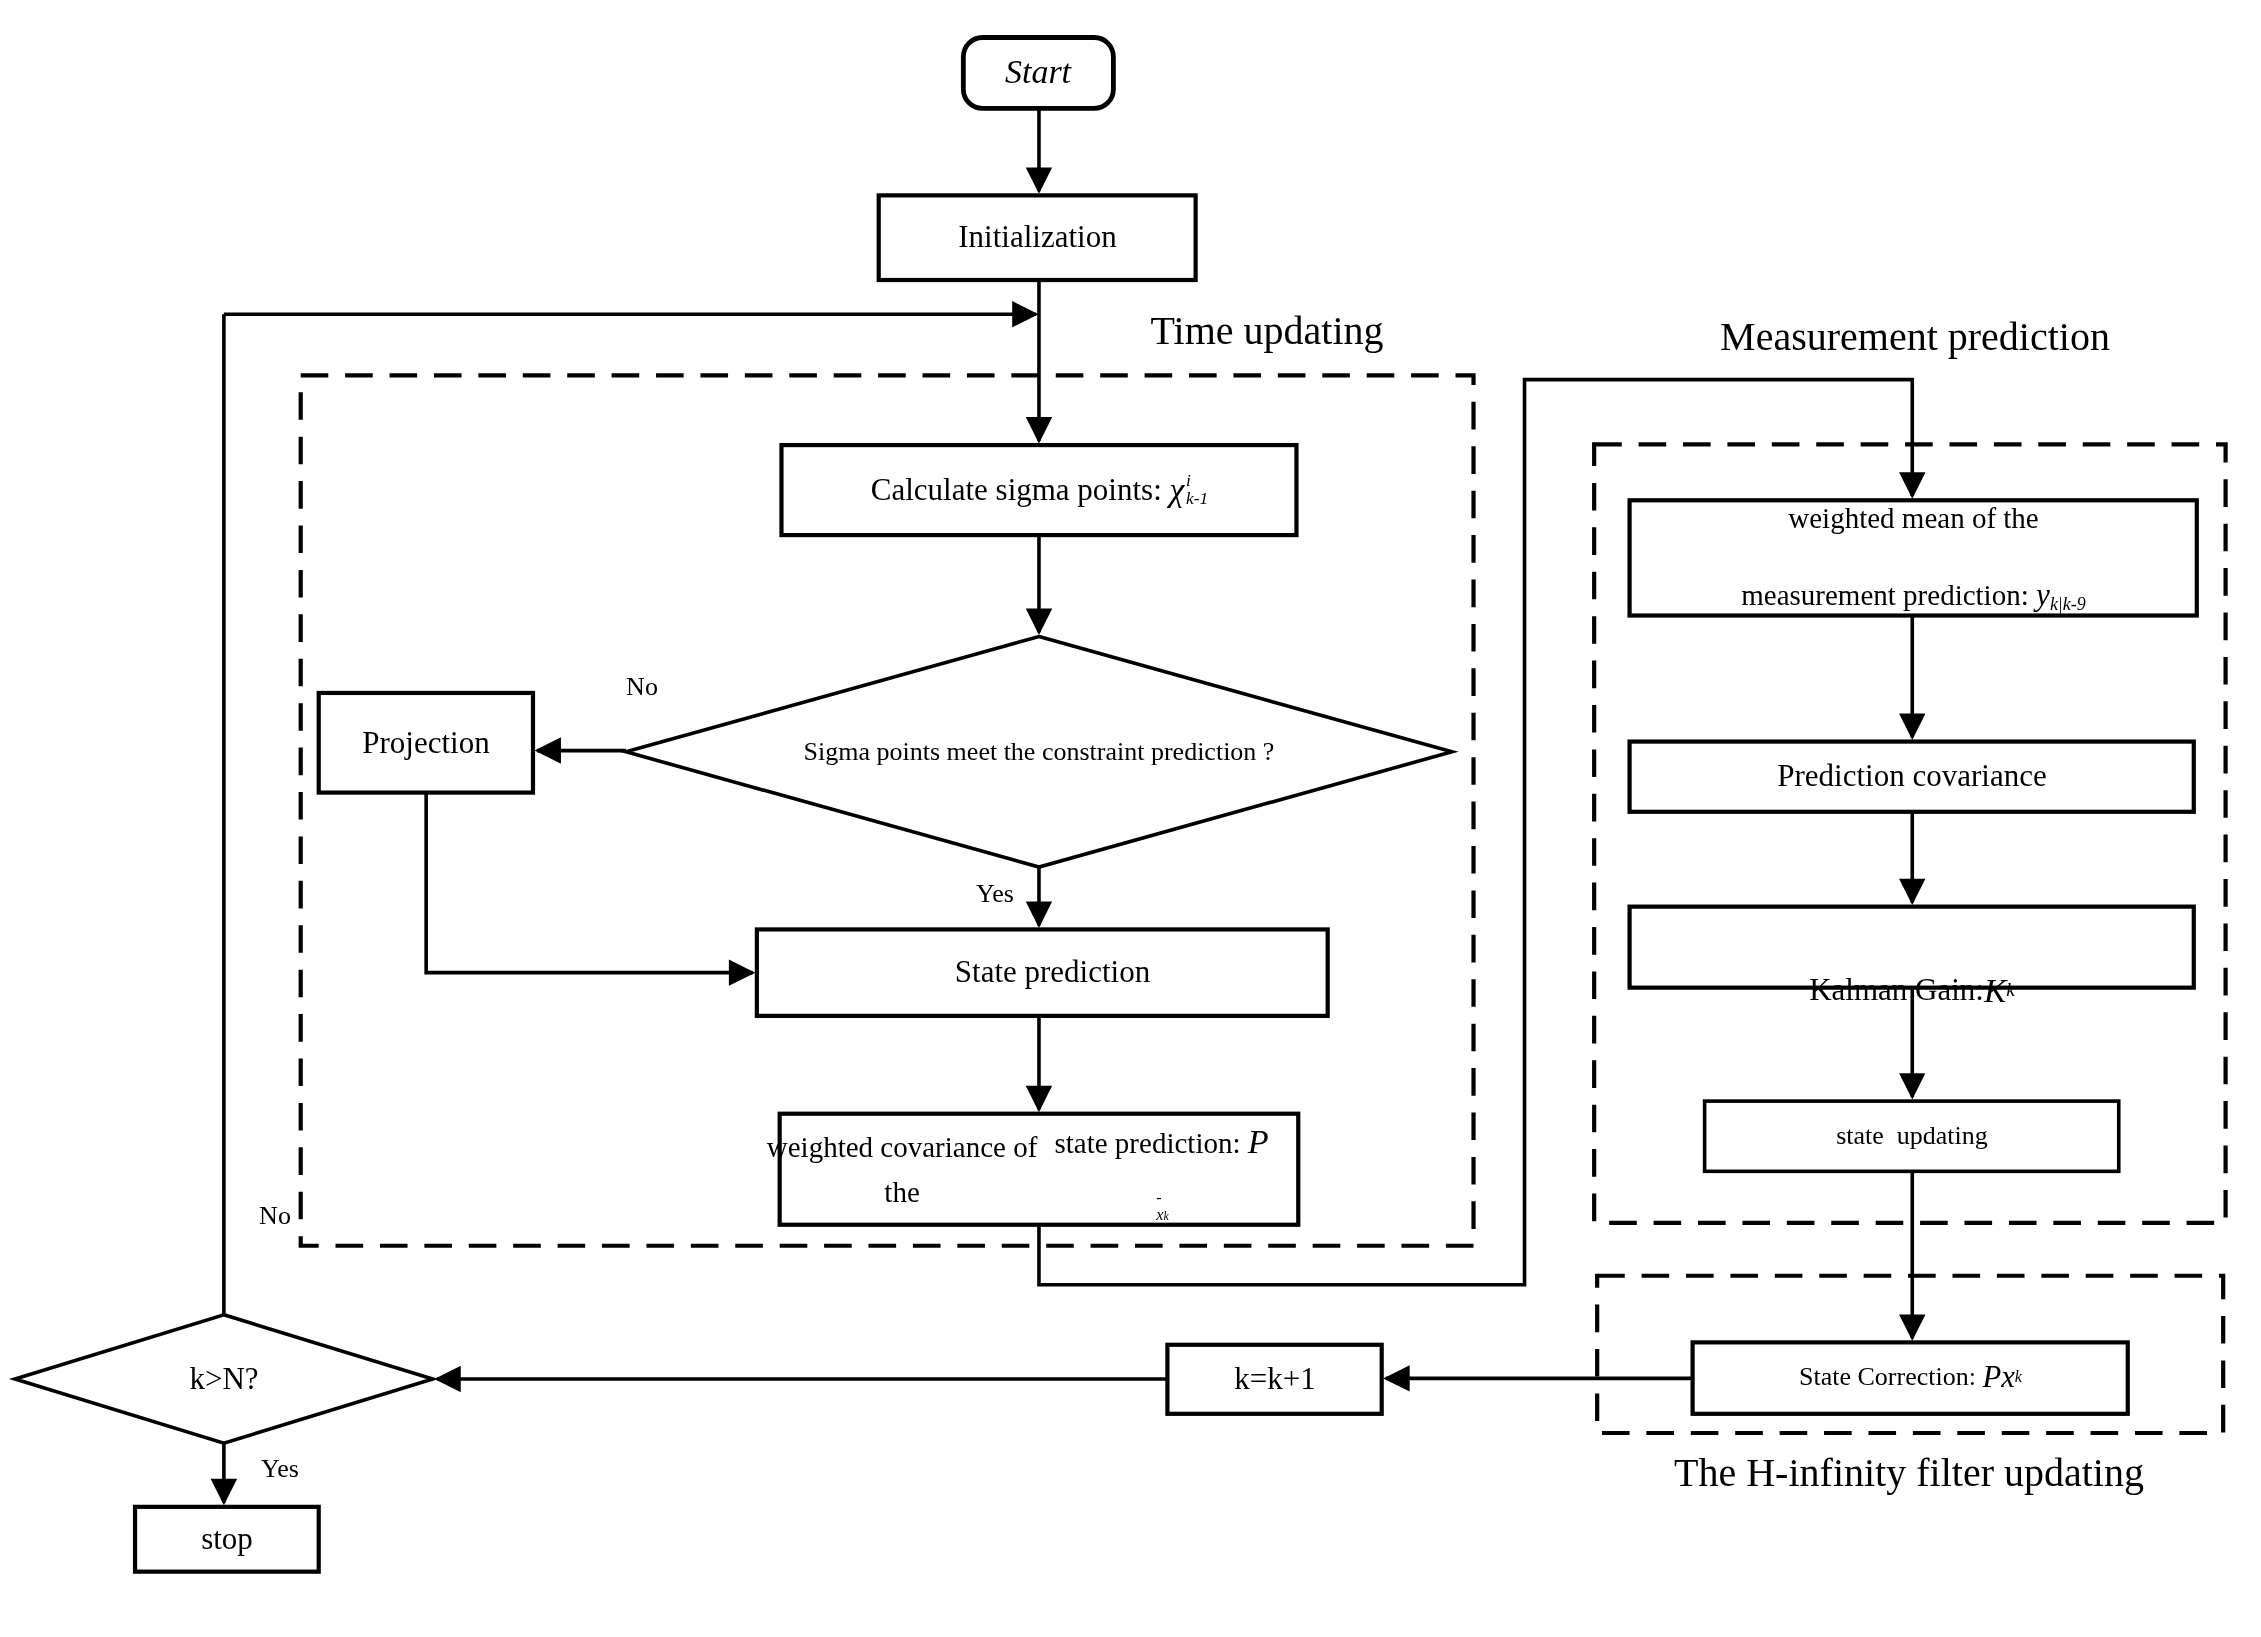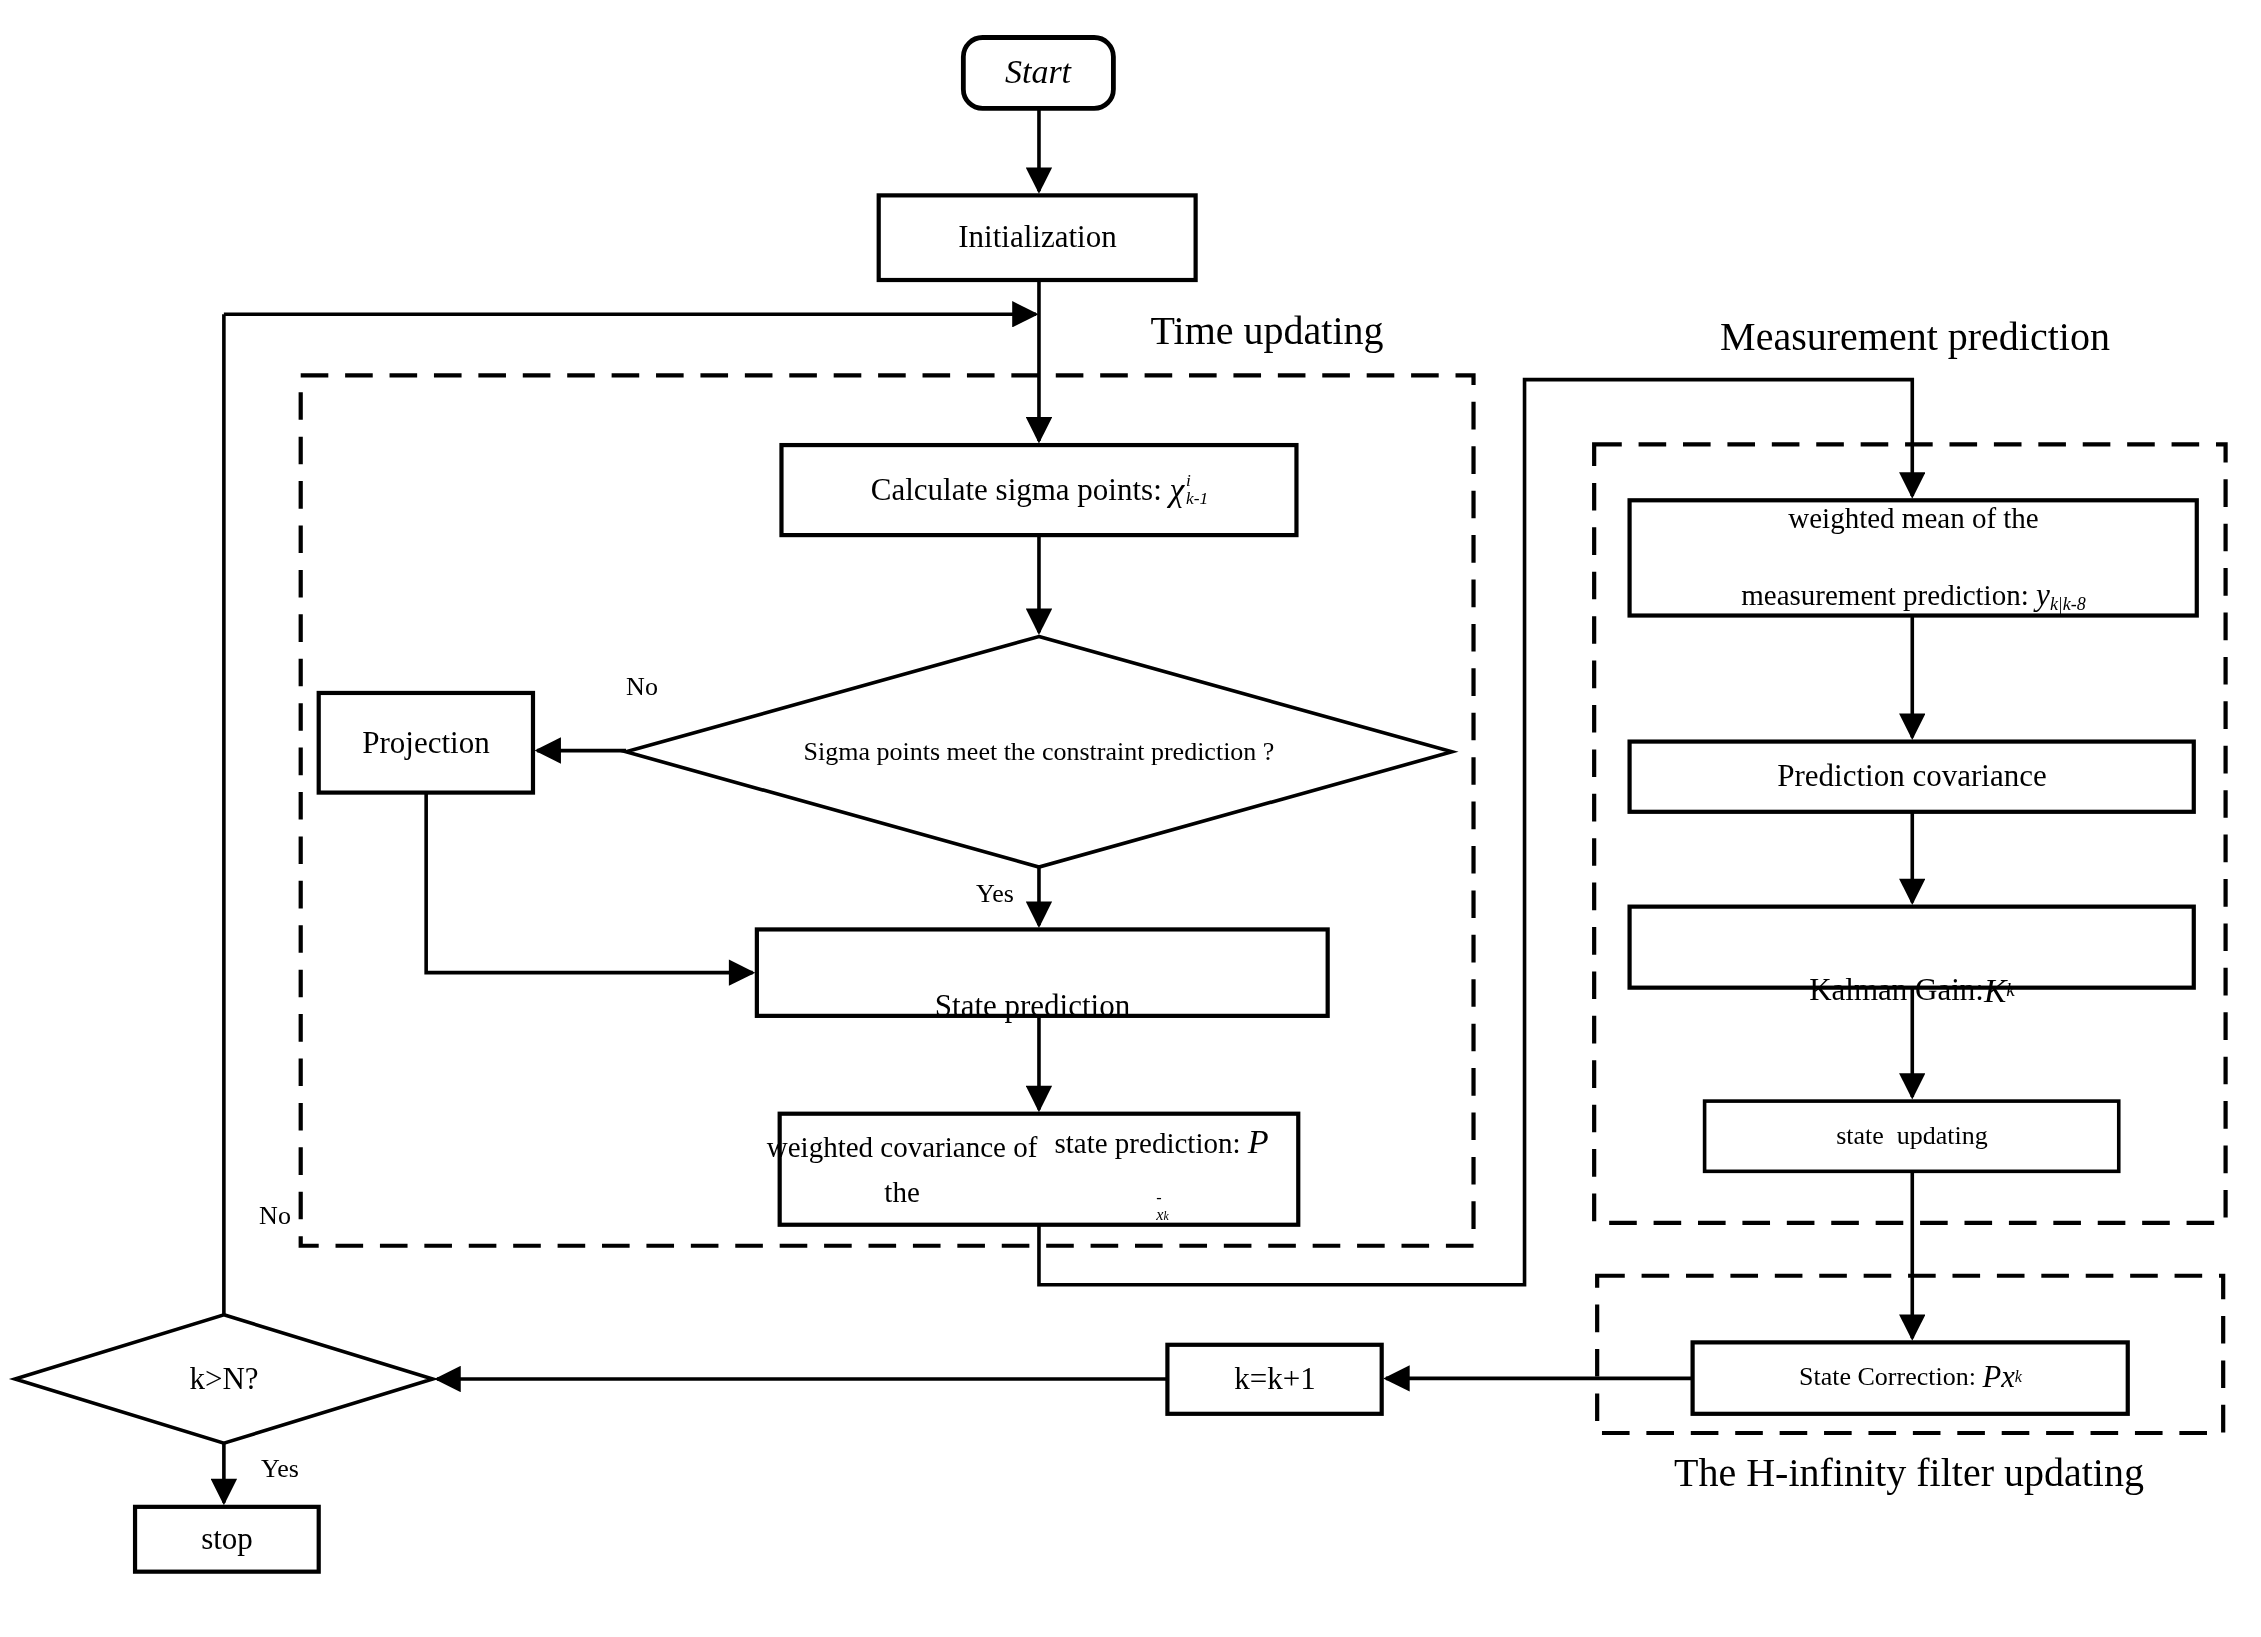--- a/index.html
+++ b/index.html
@@ -99,30 +99,30 @@
   </div>
 
   <div class="lbl fs-small" style="left:648px;top:711px;width:782px;height:82px;">Sigma points meet the constraint prediction ?</div>
 
   <div class="lbl fs-small" style="left:603px;top:668px;width:78px;height:38px;">No</div>
 
   <div class="lbl fs-node" style="left:319px;top:693px;width:214px;height:100px;">Projection</div>
 
   <div class="lbl fs-small" style="left:956px;top:875px;width:78px;height:38px;">Yes</div>
 
-  <div class="lbl fs-node" style="left:747px;top:929px;width:571px;height:86px;margin-top:34px;">State prediction</div>
+  <div class="lbl fs-node" style="left:767px;top:929px;width:571px;height:86px;">State prediction</div>
 
   <div class="lbl fs-node2" style="left:752px;top:1114px;width:519px;height:111px;flex-direction:row;">
     <span>weighted covariance of the</span>
     <span><span>state prediction: </span><span class="big">P</span><span class="st"><span class="up">-</span><span class="dn"><i>x</i><i class="k2">k</i></span></span></span>
   </div>
 
   <div class="lbl fs-node2" style="left:1630px;top:500px;width:567px;height:115px;flex-direction:column;gap:30px;">
     <span>weighted mean of the</span>
-    <span><span>measurement prediction: </span><span class="mbase">y</span><span class="msub">k|k-8</span></span>
+    <span><span>measurement prediction: </span><span class="mbase">y</span><span class="msub">k|k-9</span></span>
   </div>
 
   <div class="lbl fs-node" style="left:1630px;top:741px;width:564px;height:70px;">Prediction covariance</div>
 
   <div class="lbl fs-node" style="left:1630px;top:906px;width:564px;height:81px;margin-top:44px;">
     <span>Kalman Gain:</span><span class="mbase">K</span><span class="msub">k</span>
   </div>
 
   <div class="lbl fs-small" style="left:1705px;top:1101px;width:414px;height:70px;">state  updating</div>
 

